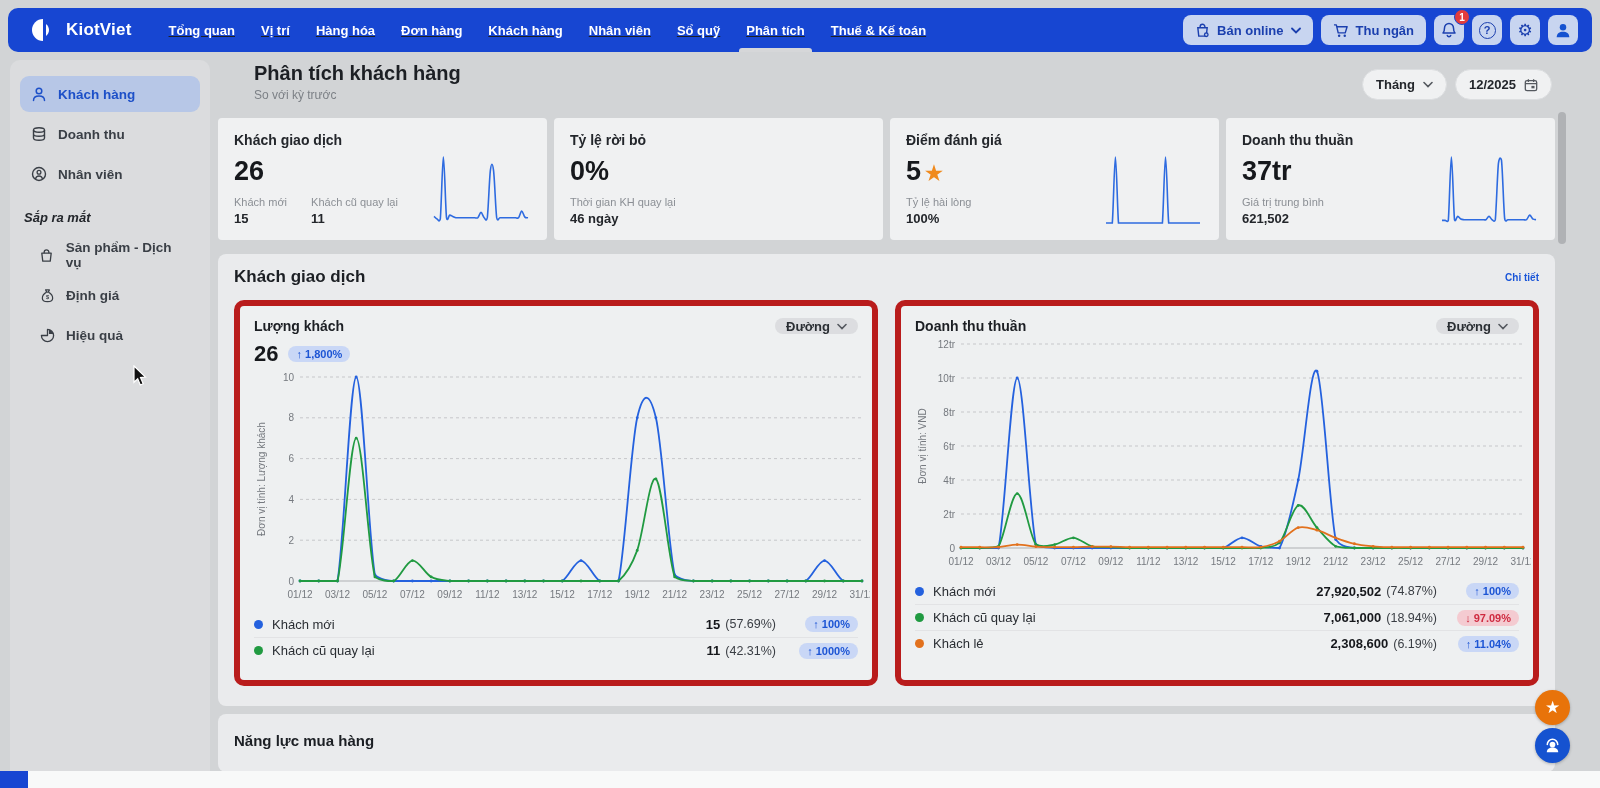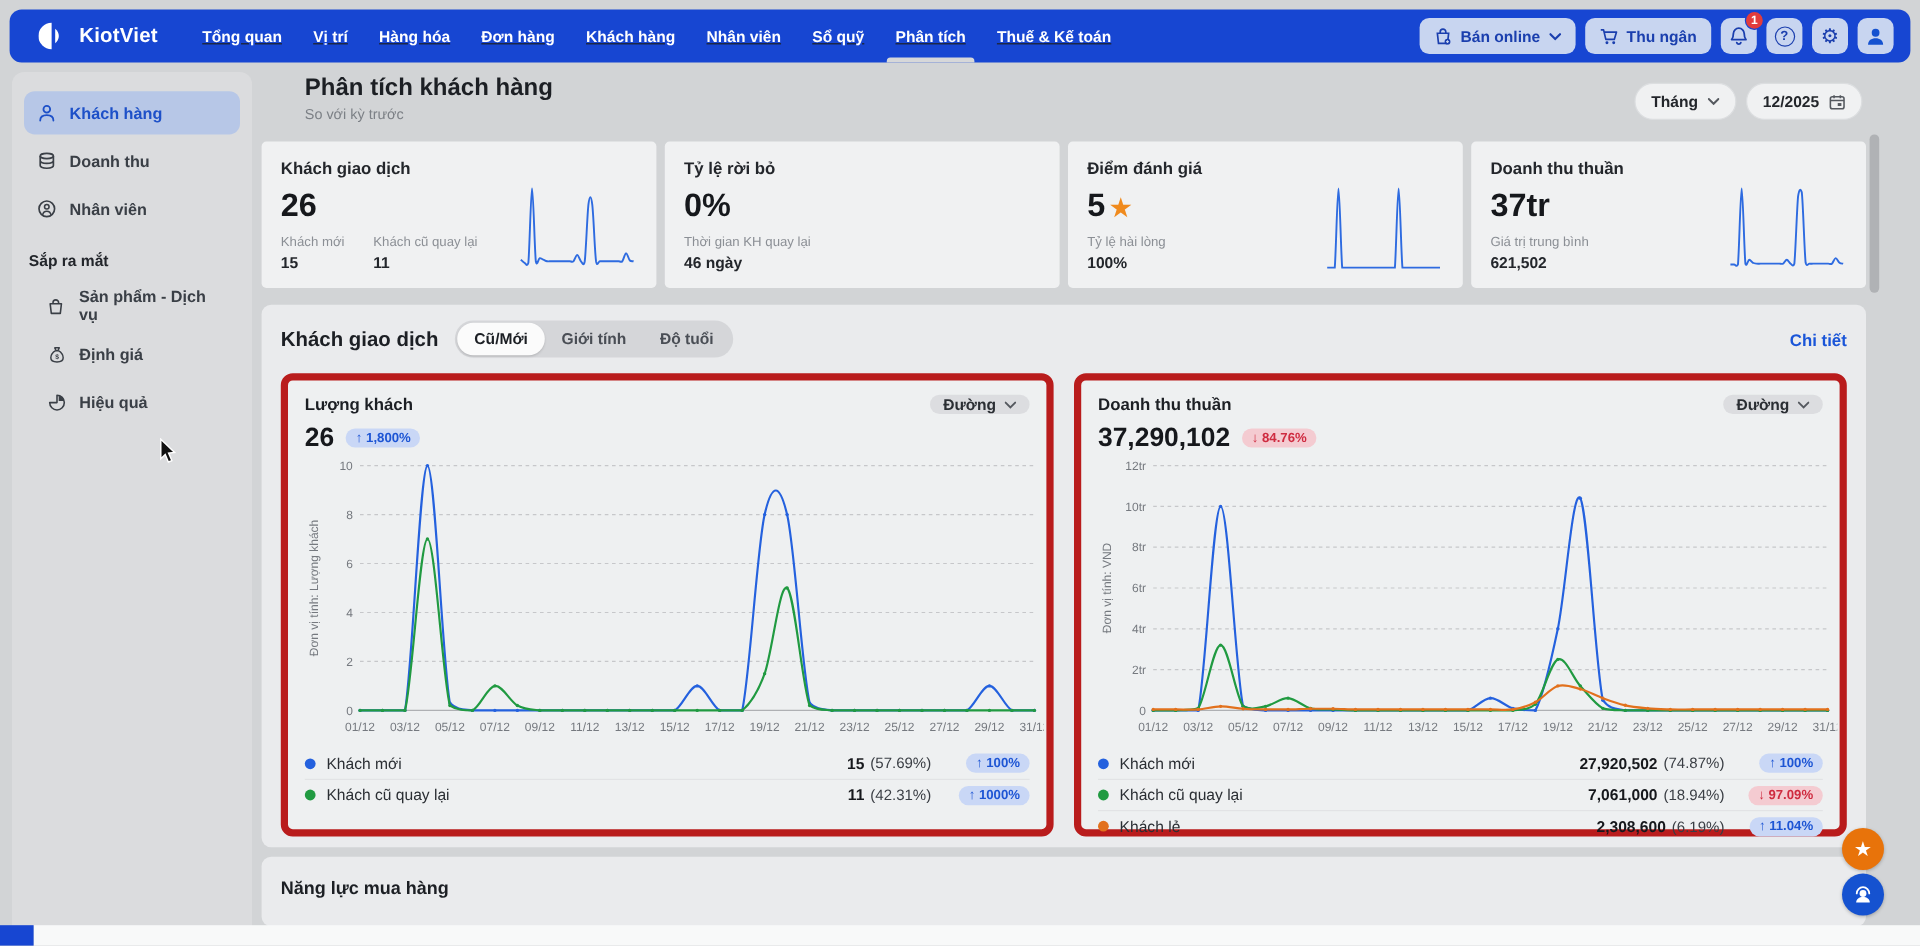--- a/index.html
+++ b/index.html
@@ -44,21 +44,21 @@
   
   .sidebar {
     position: absolute; left: 10px; top: 60px; width: 200px; height: 712px;
     background: #dbdcde; border-radius: 10px 10px 0 0; padding: 16px 10px;
   }
   .side-item {
     display: flex; align-items: center; gap: 10px; height: 36px; padding: 0 10px;
     border-radius: 9px; font-size: 13.5px; font-weight: bold; color: #3a3f46; cursor: pointer; margin-bottom: 4px;
   }
   .side-item.active { background: #b7c7e7; color: #1d50c8; }
-  .side-section { font-size: 13px; font-weight: bold; color: #23262b; margin: 18px 4px 12px; }
+  .side-section { font-size: 13px; font-weight: bold; color: #23262b; margin: 18px 4px 12px; font-style: italic; }
   .side-item.upcoming { padding-left: 18px; font-weight: normal; font-weight: 600; }
   .side-icon { width: 18px; height: 18px; display: inline-flex; align-items: center; justify-content: center; }
   
   .page-header { position: absolute; left: 234px; top: 62px; margin-left: 20px; }
   .page-title { font-size: 20px; font-weight: bold; color: #1c1f24; }
   .page-subtitle { font-size: 12px; color: #7c8086; margin-top: 3px; }
   .header-controls { position: absolute; top: 69px; right: 48px; display: flex; gap: 8px; }
   .ctrl-pill {
     background: #f0f1f2; border: 1px solid #dcdee0; border-radius: 16px; height: 31px;
     display: flex; align-items: center; gap: 8px; padding: 0 13px;
@@ -80,21 +80,21 @@
     background: #eaebed; border-radius: 8px; padding: 13px 16px;
   }
   .section-head { display: flex; align-items: center; }
   .section-title { font-size: 17px; font-weight: bold; color: #1c1f24; margin-right: 14px; }
   .seg-group { background: #d5d6d9; border-radius: 17px; height: 31px; display: flex; align-items: center; padding: 2px; }
   .seg {
     border: none; background: transparent; height: 27px; padding: 0 14px; border-radius: 14px;
     font-size: 13px; font-weight: 600; color: #4a4e55; font-family: inherit; cursor: pointer; white-space: nowrap;
   }
   .seg.active { background: #fbfbfb; color: #1c1f24; box-shadow: 0 1px 2px rgba(0,0,0,.15); font-weight: bold; }
-  .detail-link { margin-left: auto; font-size: 14px; font-weight: 600; color: #1a55d8; cursor: pointer; }
+  .detail-link { margin-left: auto; font-size: 10px; font-weight: 600; color: #1a55d8; cursor: pointer; }
   .chart-cards { display: flex; gap: 17px; margin-top: 13px; }
   .chart-card {
     width: 644px; height: 386px; border: 6px solid #b91c1c; border-radius: 10px;
     background: #eef0f1; padding: 12px 14px; position: relative;
   }
   .chart-card-title { font-size: 14px; font-weight: bold; color: #1c1f24; }
   .chart-value-row { display: flex; align-items: center; gap: 10px; margin-top: 7px; }
   .chart-value { font-size: 22px; font-weight: bold; color: #16181c; }
   .badge { border-radius: 10px; padding: 2px 8px; font-size: 11px; font-weight: bold; white-space: nowrap; }
   .badge.up { background: #c9d7f6; color: #1d55d4; }
@@ -345,25 +345,20 @@
     </div>
     <svg class="kpi-spark" id="spark3" width="100" height="72">
         <path d="M3.0,66.4C3.5,66.4,5.1,66.4,6.1,66.4C7.2,66.4,8.2,69.0,9.3,66.4C10.3,55.8,11.4,3.1,12.4,3.0C13.4,3.0,14.5,55.8,15.5,65.7C16.6,69.0,17.6,62.5,18.7,62.4C19.7,62.3,20.8,64.5,21.8,65.0C22.8,65.6,23.9,65.6,24.9,65.7C26.0,65.8,27.0,65.7,28.1,65.7C29.1,65.7,30.2,65.7,31.2,65.7C32.2,65.7,33.3,65.7,34.3,65.7C35.4,65.7,36.4,65.7,37.5,65.7C38.5,65.7,39.6,65.7,40.6,65.7C41.6,65.7,42.7,65.7,43.7,65.7C44.8,65.7,45.8,66.2,46.9,65.7C47.9,65.1,49.0,62.4,50.0,62.4C51.0,62.4,52.1,65.1,53.1,65.7C54.2,66.2,55.2,69.0,56.3,65.7C57.3,56.3,58.4,19.5,59.4,9.6C60.4,3.0,61.5,3.0,62.5,6.3C63.6,15.5,64.6,55.1,65.7,65.0C66.7,69.0,67.8,65.6,68.8,65.7C69.8,65.8,70.9,65.7,71.9,65.7C73.0,65.7,74.0,65.7,75.1,65.7C76.1,65.7,77.2,65.7,78.2,65.7C79.2,65.7,80.3,65.7,81.3,65.7C82.4,65.7,83.4,65.7,84.5,65.7C85.5,65.7,86.6,66.5,87.6,65.7C88.6,64.9,89.7,61.2,90.7,61.1C91.8,61.0,92.8,64.3,93.9,65.0C94.9,65.8,96.5,65.6,97.0,65.7" fill="none" stroke="#2e6be0" stroke-width="1.6"></path>
       </svg>
   </div>
 </div>
 
 <div class="section">
   <div class="section-head">
     <span class="section-title">Khách giao dịch</span>
-    <div class="seg-group">
-      <button class="seg active">Cũ/Mới</button>
-      <button class="seg">Giới tính</button>
-      <button class="seg">Độ tuổi</button>
-    </div>
     <span class="detail-link">Chi tiết</span>
   </div>
   <div class="chart-cards">
 
     <div class="chart-card">
       <div class="chart-card-title">Lượng khách</div>
       <button class="mode-pill">
         <span>Đường</span>
         <svg width="10" height="7" viewBox="0 0 10 7">
             <path d="M1 1.5 L5 5.5 L9 1.5" fill="none" stroke="#55595f" stroke-width="1.6" stroke-linecap="round"></path>
@@ -491,24 +486,20 @@
     </div>
 
     <div class="chart-card">
       <div class="chart-card-title">Doanh thu thuần</div>
       <button class="mode-pill">
         <span>Đường</span>
         <svg width="10" height="7" viewBox="0 0 10 7">
             <path d="M1 1.5 L5 5.5 L9 1.5" fill="none" stroke="#55595f" stroke-width="1.6" stroke-linecap="round"></path>
           </svg>
       </button>
-      <div class="chart-value-row">
-        <span class="chart-value">37,290,102</span>
-        <span class="badge down">↓ 84.76%</span>
-      </div>
       <svg id="chart1" width="616" height="238">
           <line x1="46" y1="214" x2="608" y2="214" stroke="#aeb0b3" stroke-width="1"></line>
           <text x="40" y="217.5" text-anchor="end" font-size="10" fill="#75797f">0</text>
           <line x1="46" y1="180" x2="608" y2="180" stroke="#c6c7ca" stroke-width="1" stroke-dasharray="3,3"></line>
           <text x="40" y="183.5" text-anchor="end" font-size="10" fill="#75797f">2tr</text>
           <line x1="46" y1="146.00000000000003" x2="608" y2="146.00000000000003" stroke="#c6c7ca" stroke-width="1" stroke-dasharray="3,3"></line>
           <text x="40" y="149.50000000000003" text-anchor="end" font-size="10" fill="#75797f">4tr</text>
           <line x1="46" y1="112" x2="608" y2="112" stroke="#c6c7ca" stroke-width="1" stroke-dasharray="3,3"></line>
           <text x="40" y="115.5" text-anchor="end" font-size="10" fill="#75797f">6tr</text>
           <line x1="46" y1="78.00000000000001" x2="608" y2="78.00000000000001" stroke="#c6c7ca" stroke-width="1" stroke-dasharray="3,3"></line>

